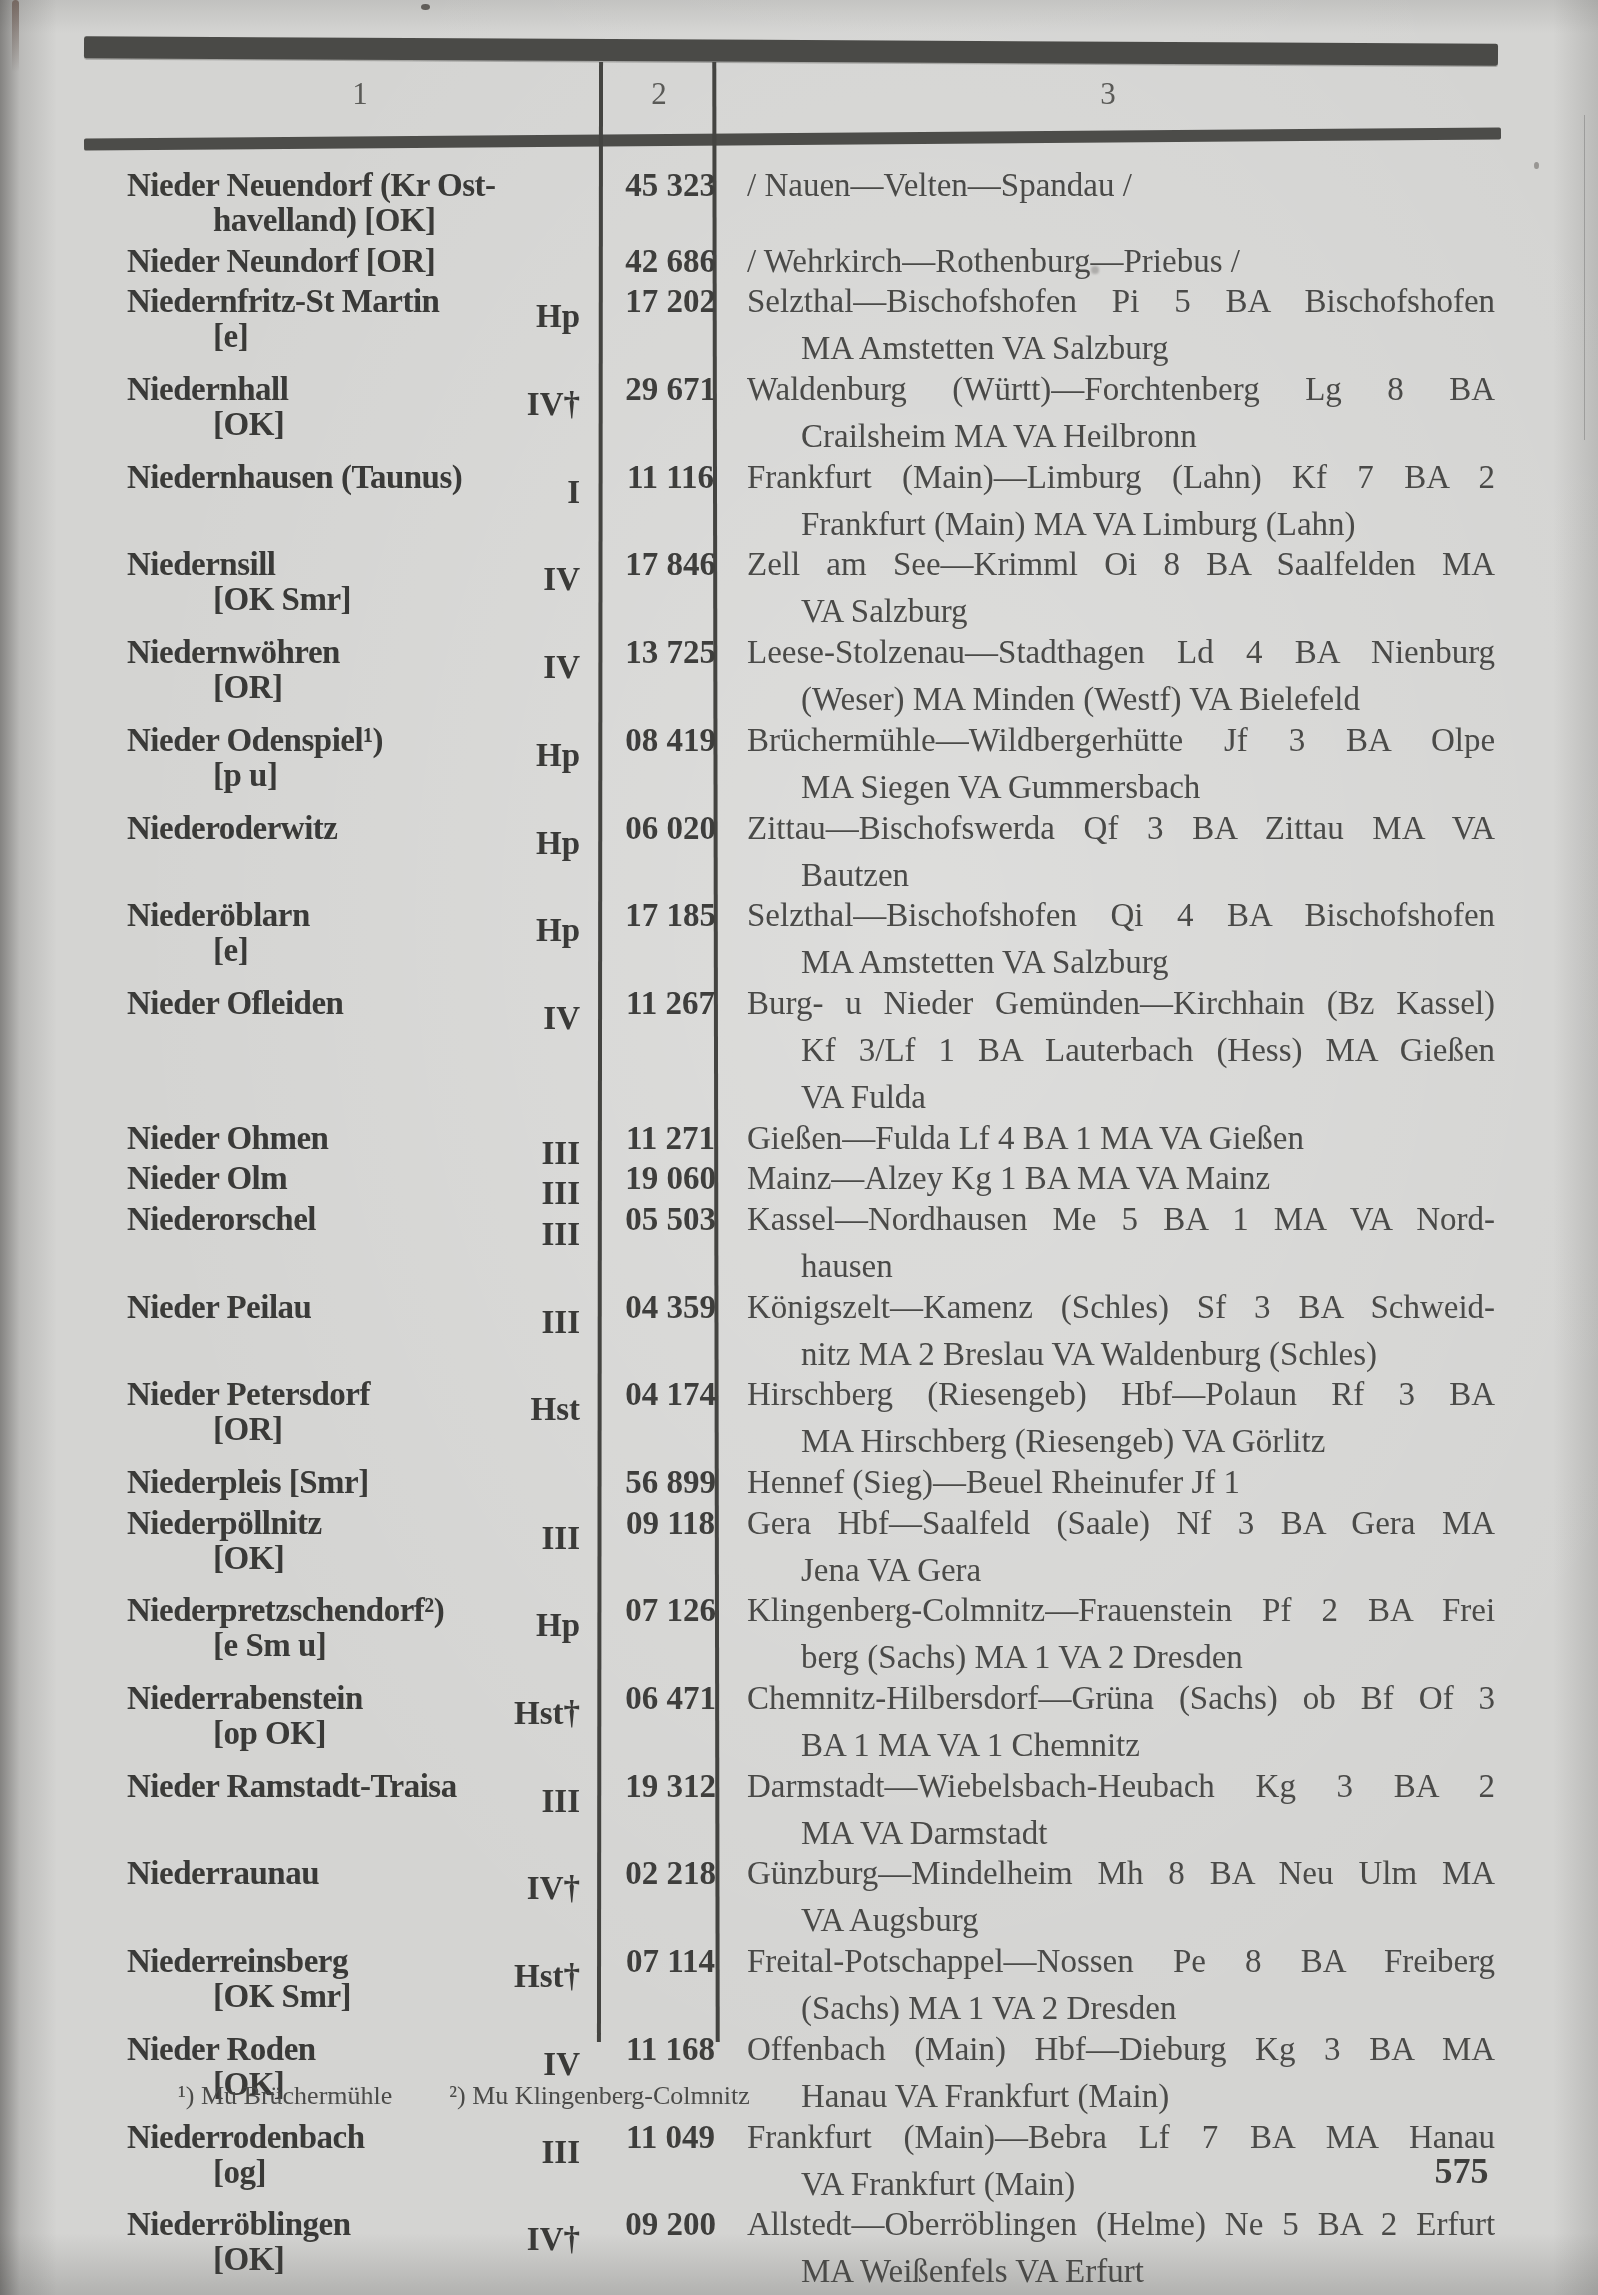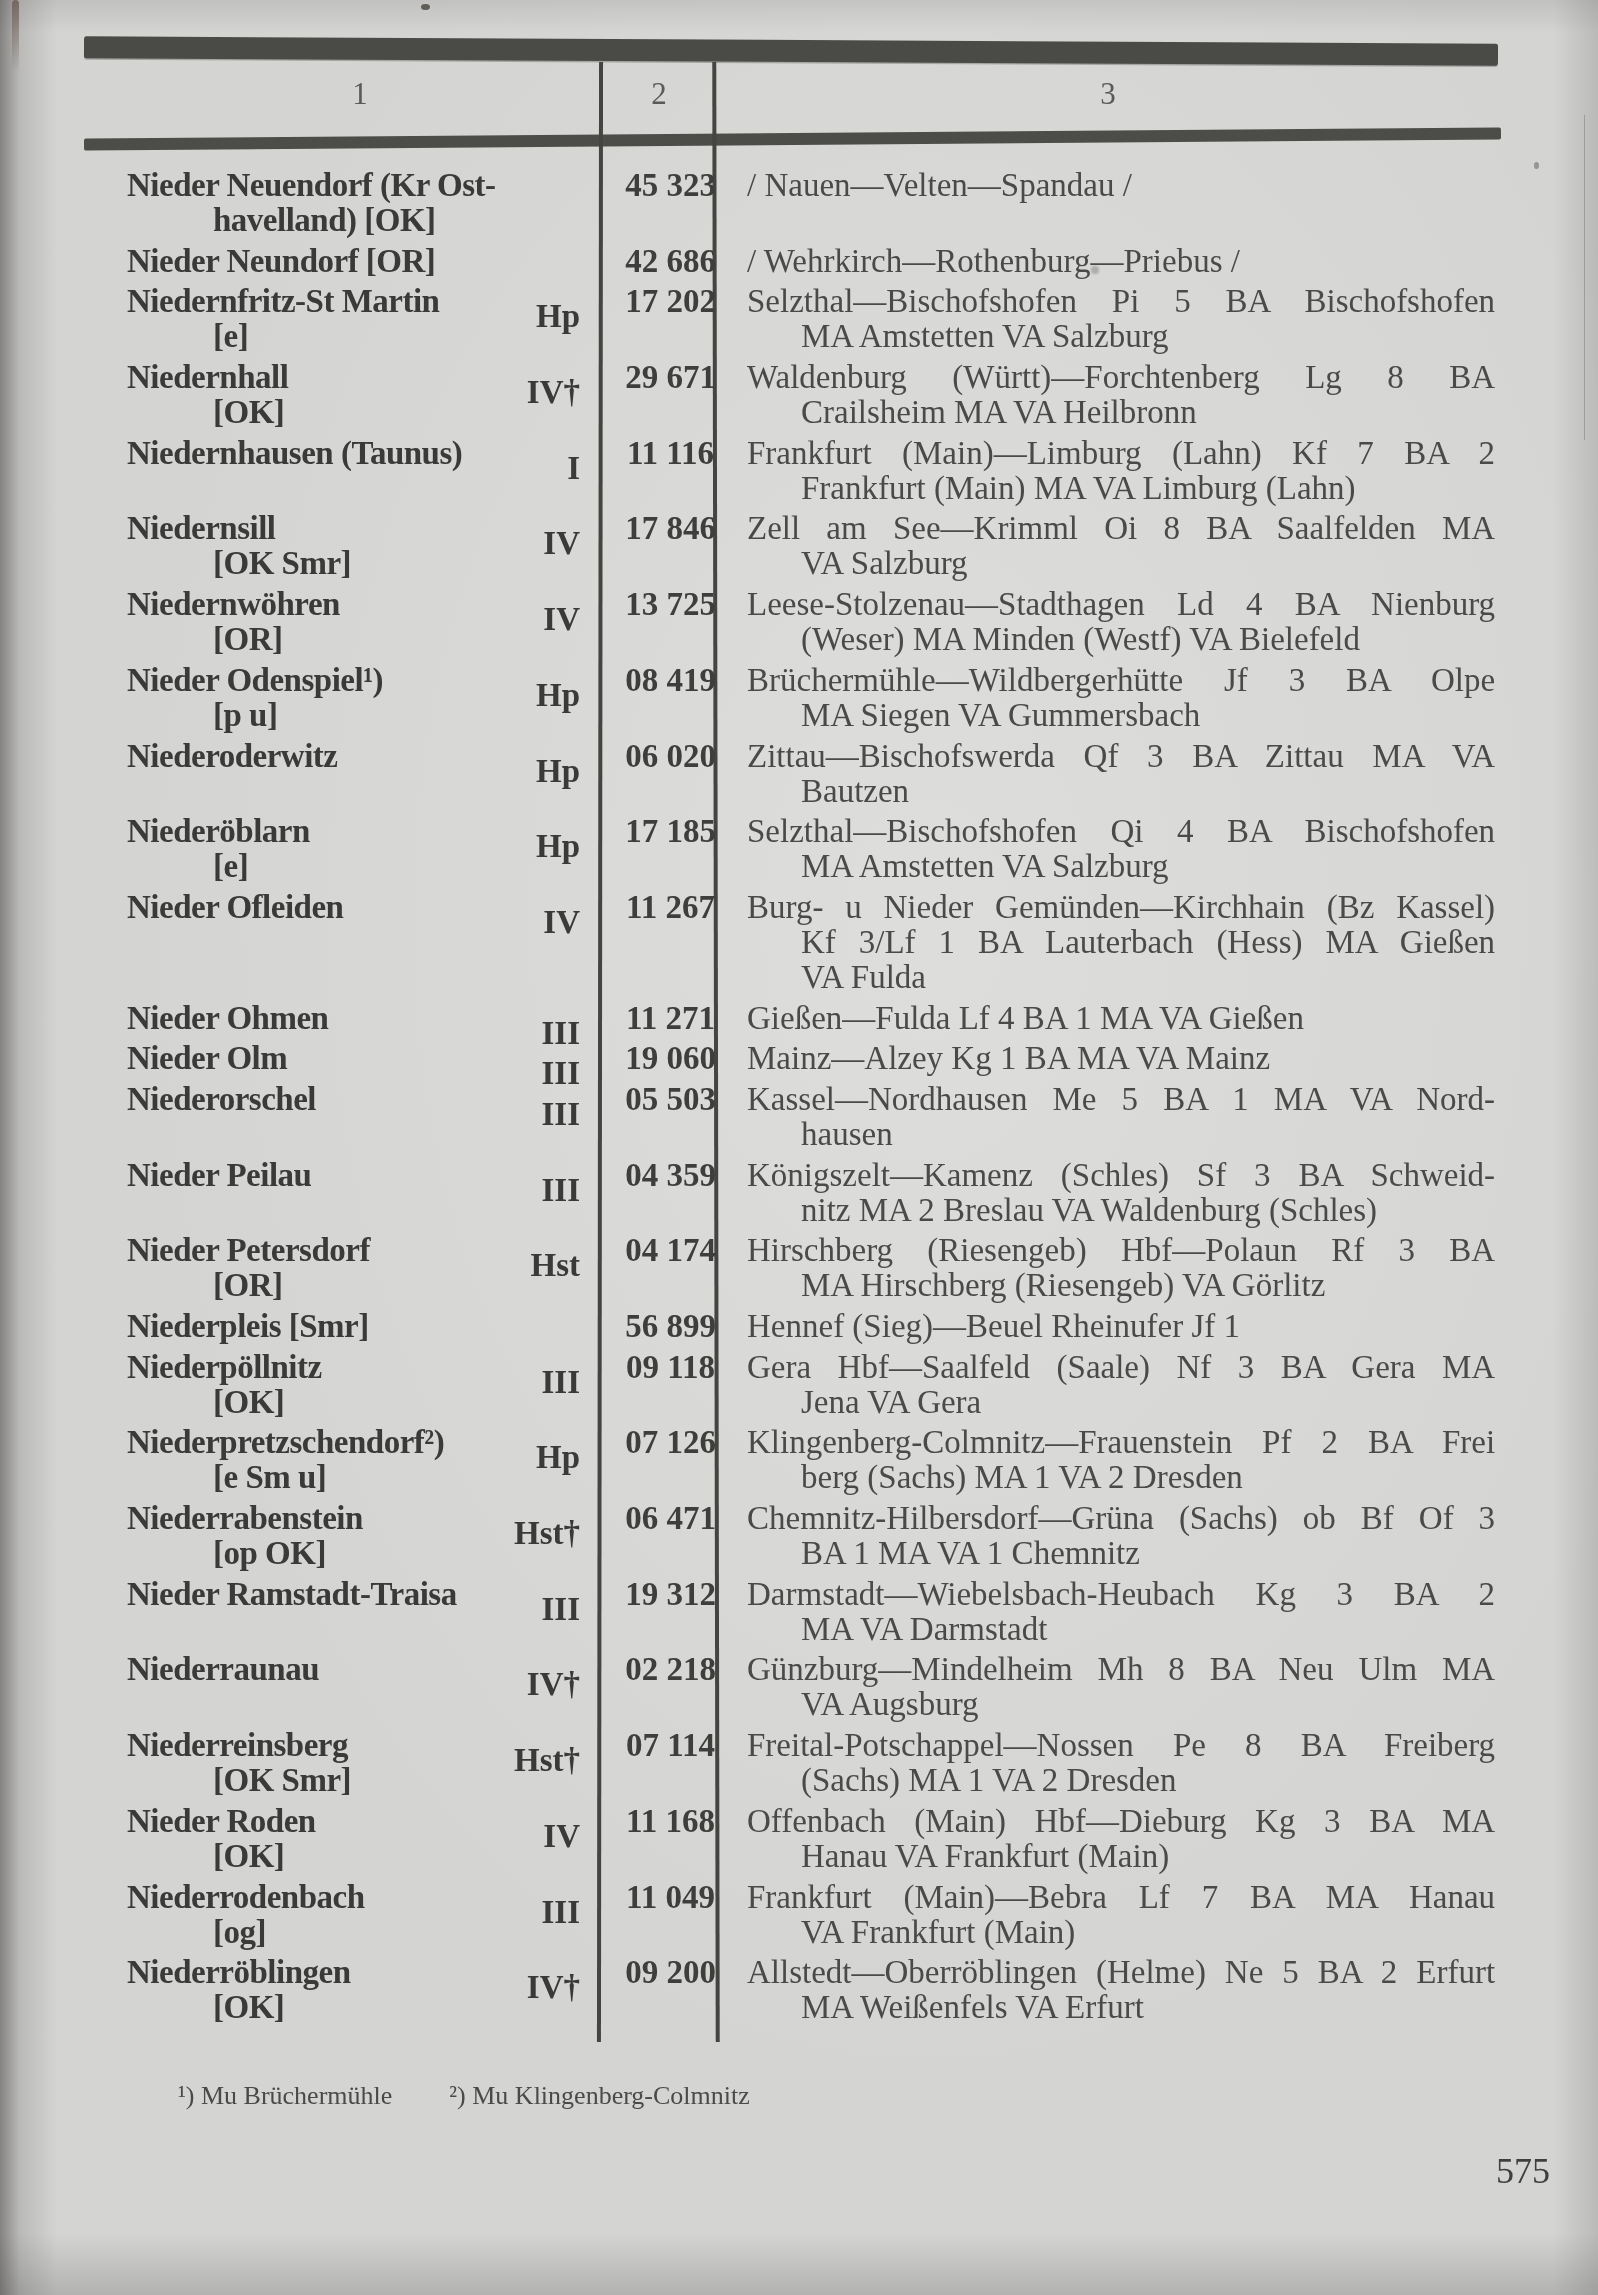--- a/index.html
+++ b/index.html
@@ -29,26 +29,26 @@
   .row{display:flex;align-items:flex-start;margin-bottom:5.7px;}
   .c1{width:490px;position:relative;font-weight:bold;font-size:33px;line-height:35px;letter-spacing:-0.5px;color:#3a3a38;}
   .c1 .nl{padding-left:17px;white-space:nowrap;}
   .c1 .nl.cont{padding-left:103px;}
   .cclass{position:absolute;top:15px;right:20px;font-weight:bold;letter-spacing:0;}
   .c2{width:117px;text-align:center;font-weight:bold;font-size:33px;line-height:35px;color:#3e3e3c;margin-left:12px;}
   .c3{flex:1;font-size:33px;line-height:35px;color:#48484
 
 6;padding-left:18px;padding-right:1.9px;}
   .c3 .rl{color:#4a4a48;}
-  .c3 .rl.cont{padding-left:54px;}
+  .c3 .rl.cont{padding-left:54px;margin-top:12px;}
   .c3 .rl.just{text-align:justify;text-align-last:justify;}
   
   .footnotes{position:absolute;left:178px;top:2081px;display:flex;gap:57px;font-size:26px;color:#4a4a48;}
-  .pagenum{position:absolute;left:1496px;top:2150px;width:73px;text-align:left;
-           font-size:36px;font-weight:normal;color:#3f3f3d;}
+  .pagenum{position:absolute;left:1425px;top:2150px;width:73px;text-align:center;
+           font-size:36px;font-weight:bold;color:#3f3f3d;}
   
   .speck{position:absolute;border-radius:50%;background:#4f4b48;}
   .sp1{left:421px;top:3.8px;width:8.6px;height:6.2px;opacity:.85;}
   .sp2{left:1319px;top:43px;width:5.7px;height:5.7px;opacity:.5;}
   .sp3{left:1534px;top:162px;width:4.8px;height:7.2px;opacity:.45;}
   .sp4{left:1091px;top:266px;width:7.7px;height:7.7px;opacity:.3;filter:blur(1px);}
   .streak{position:absolute;left:11.5px;top:0;width:7.7px;height:72px;border-radius:3.8px;
           background:linear-gradient(#6b5a52,rgba(0,0,0,0));opacity:.8;}
   .scratch{position:absolute;left:1584px;top:115px;width:1.4px;height:325px;background:rgba(90,90,88,.35);}
 </style>

